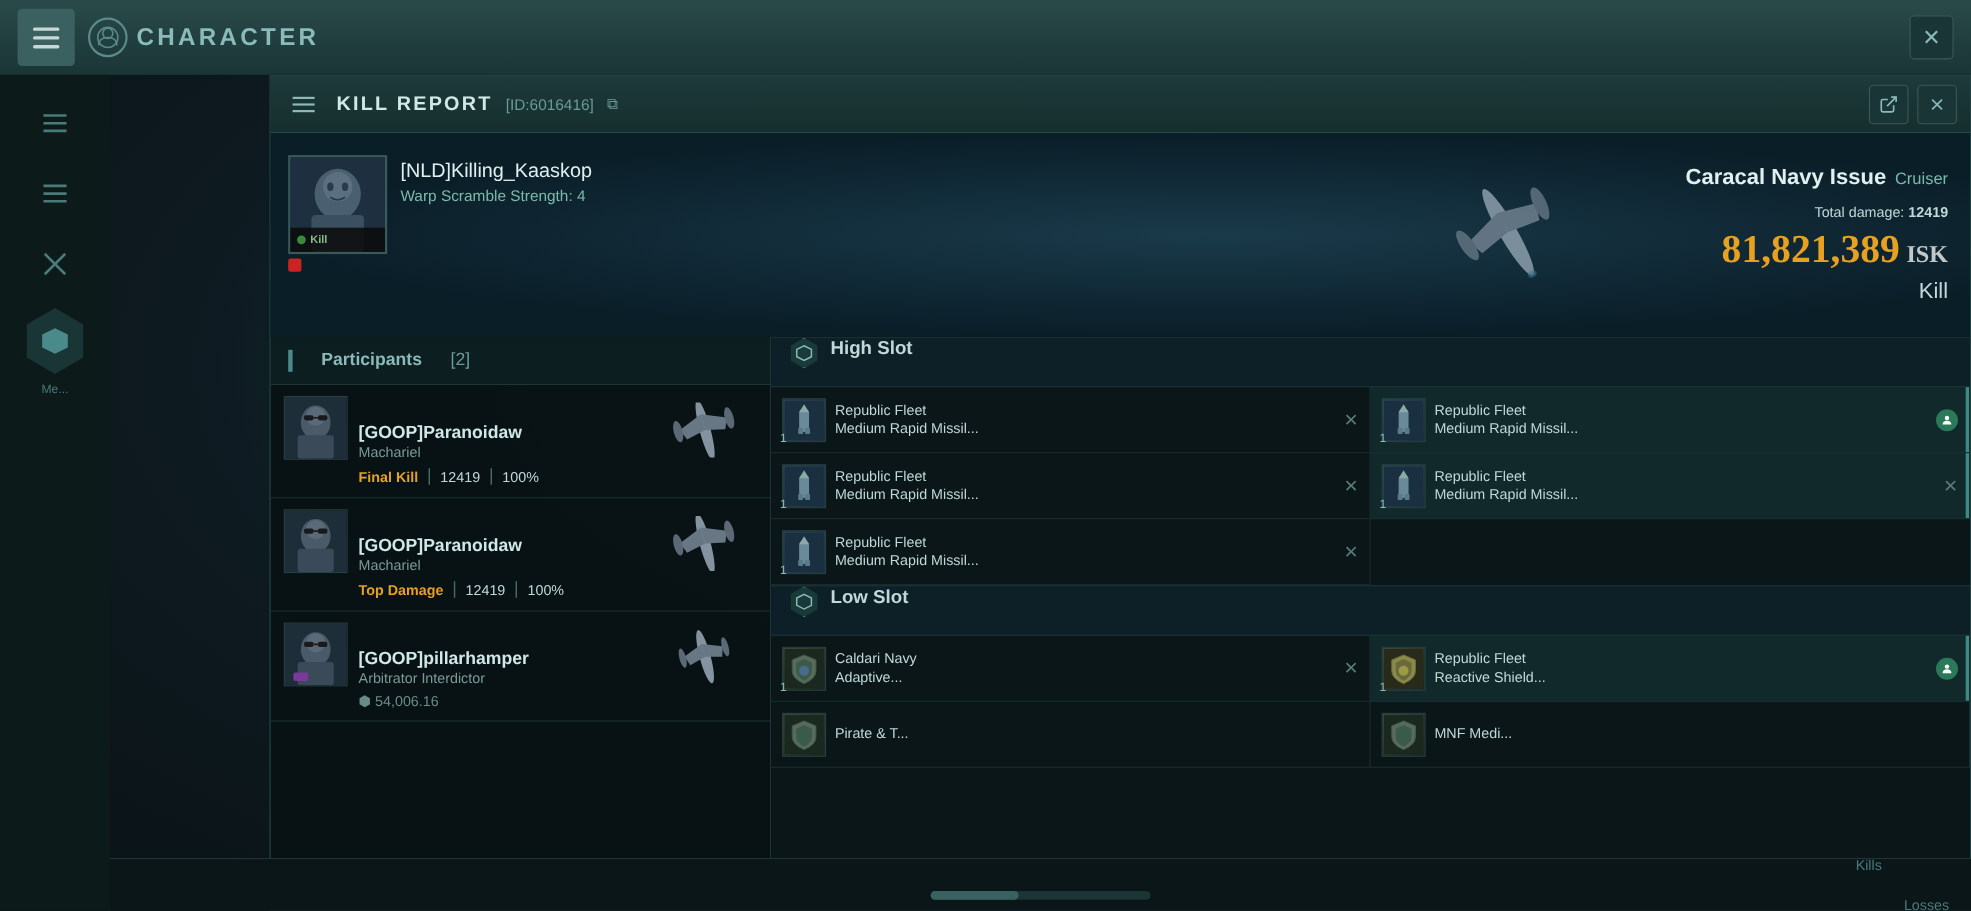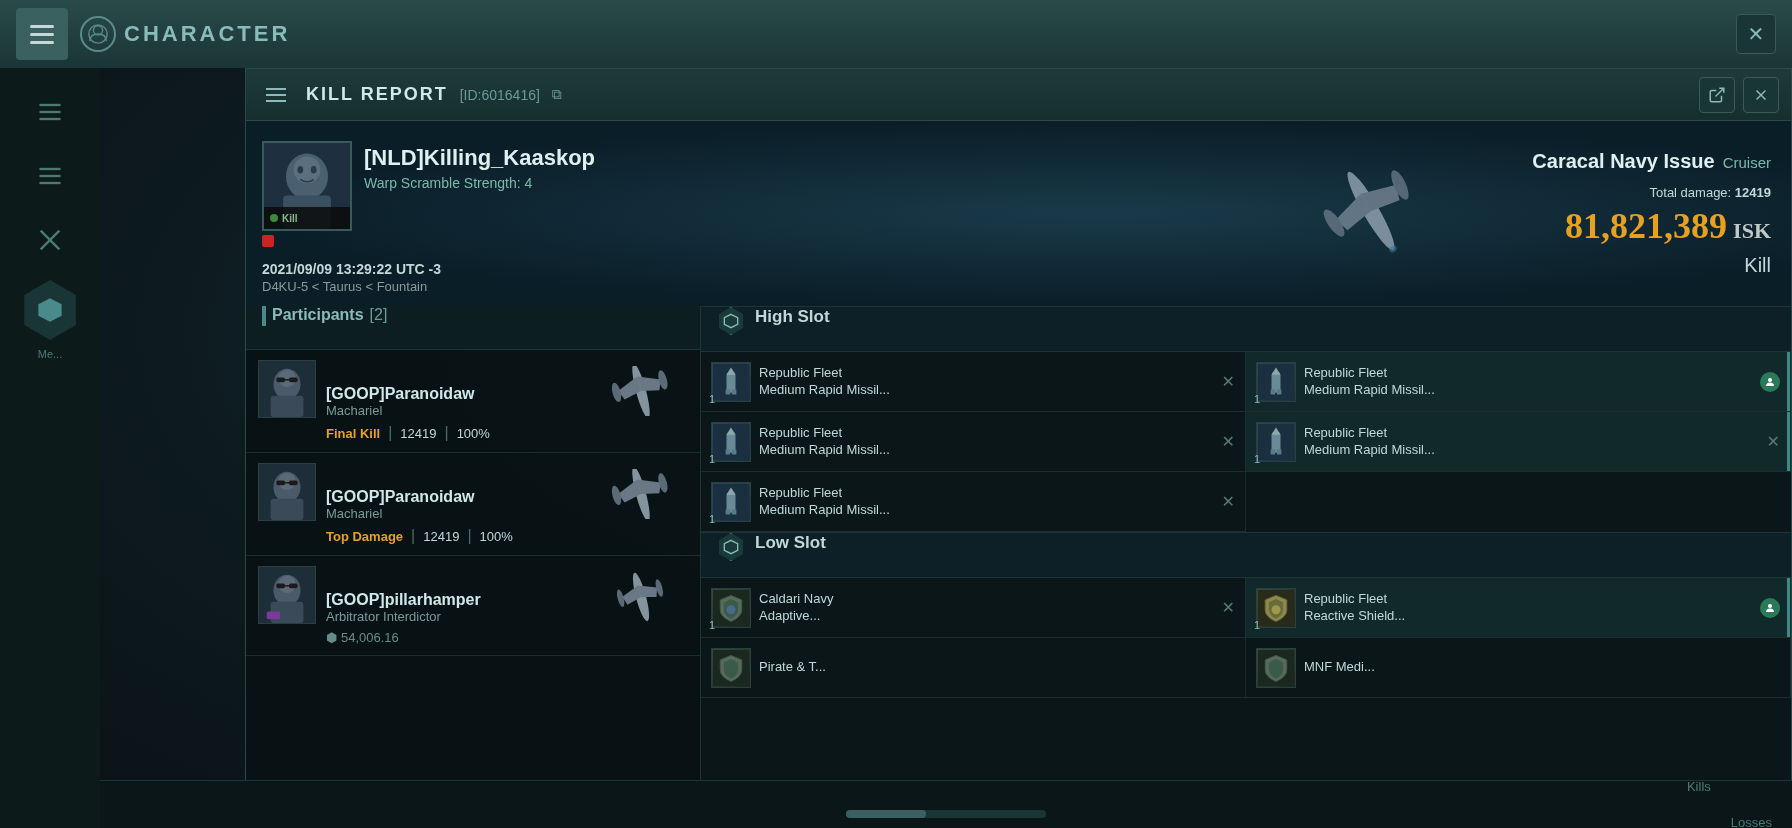--- a/index.html
+++ b/index.html
@@ -314,22 +314,22 @@
     }
 
     .pilot-details {
       display: flex;
       flex-direction: column;
       gap: 4px;
       padding-top: 4px;
     }
     .pilot-name {
       color: #e0f0f0;
-      font-size: 22px;
-      font-weight: bold;
+      font-size: 18px;
+      font-weight: normal;
     }
     .pilot-meta {
       color: #7abaaa;
       font-size: 14px;
     }
 
     .kill-info-section {
       position: absolute;
       bottom: 0;
       left: 0;
@@ -431,23 +431,23 @@
       display: flex;
       flex-direction: column;
       overflow: hidden;
     }
 
     .participants-header {
       height: 44px;
       background: #0d1e20;
       border-bottom: 1px solid #1e3535;
       display: flex;
-      align-items: flex-start;
+      align-items: center;
       padding: 0 16px;
-      gap: 6px;
+      gap: 26px;
     }
     .participants-bar {
       width: 4px;
       height: 20px;
       background: #4a8a8a;
     }
     .participants-title {
       color: #8ababa;
       font-size: 16px;
       font-weight: bold;
@@ -841,24 +841,20 @@
         <div class="total-damage-label">
           <span>Total damage:</span>&nbsp;<span style="color:#c0d8d8; font-weight:bold;">12419</span>
         </div>
         <div style="display:flex; align-items:baseline; gap:0; margin-top:4px;font-family:Liberation Serif, serif;">
           <span class="isk-value">81,821,389</span>
           <span class="isk-label">ISK</span>
         </div>
         <div class="kill-result">Kill</div>
       </div>
 
-      <div class="kill-info-section">
-        <div class="kill-datetime">2021/09/09 13:29:22 UTC -3</div>
-        <div class="kill-location">D4KU-5 &lt; Taurus &lt; Fountain</div>
-      </div>
     </div>
 
     <div class="kill-content">
 
       <div class="participants-panel">
         <div class="participants-header">
           <div class="participants-bar"></div>
           <span class="participants-title">Participants</span>
           <span class="participants-count">[2]</span>
         </div>

